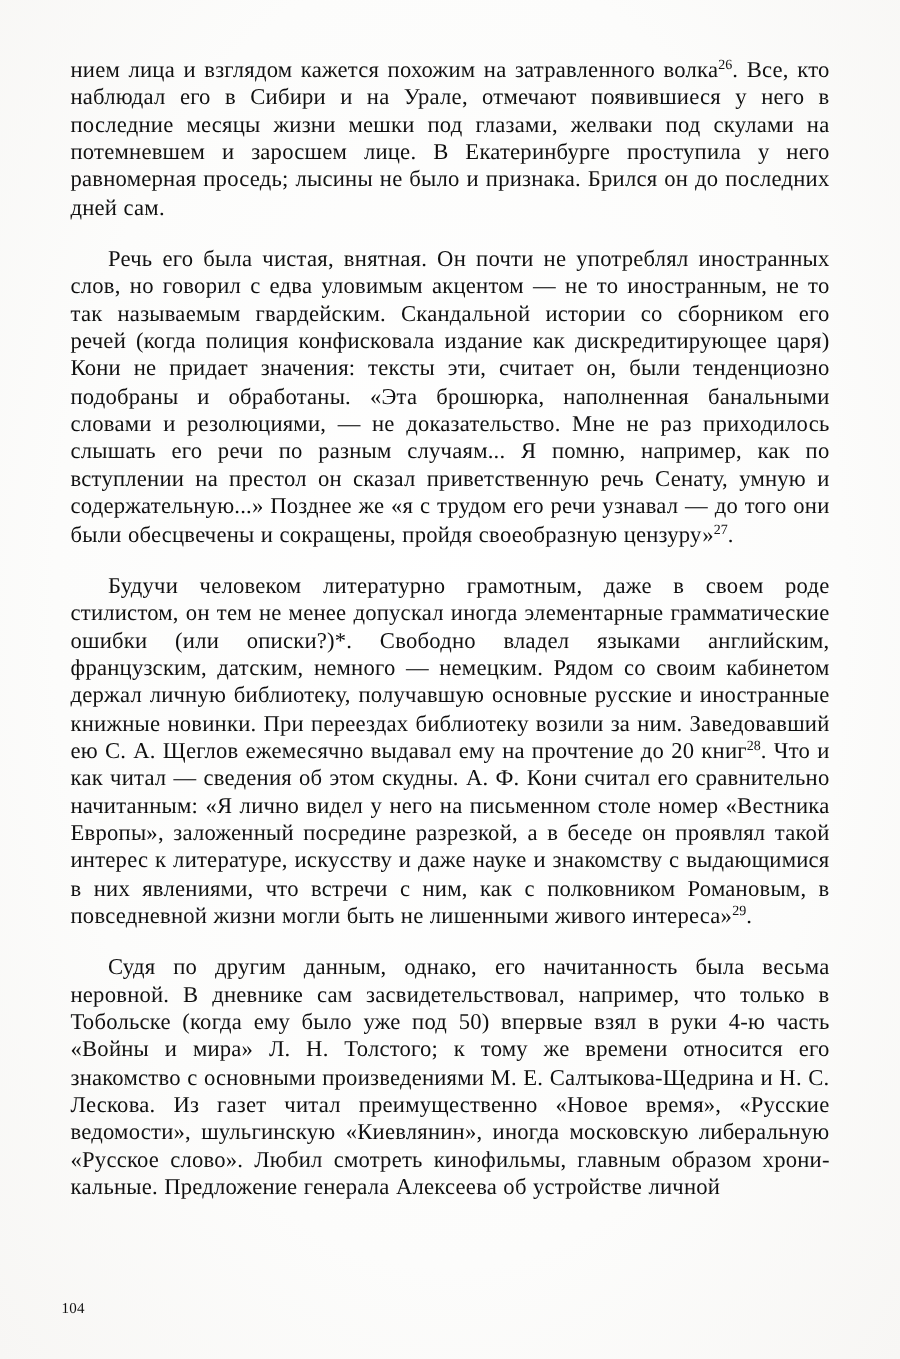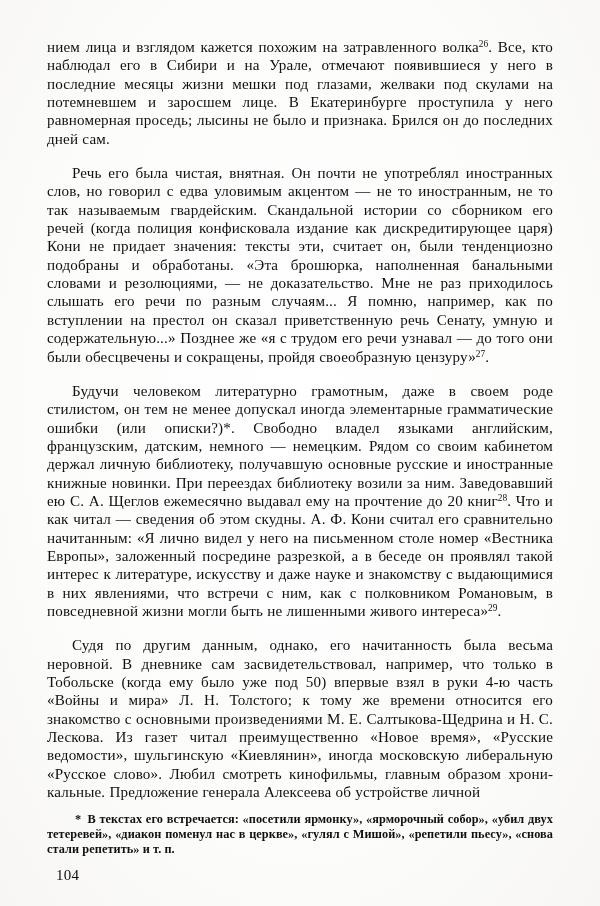--- a/index.html
+++ b/index.html
@@ -90,40 +90,36 @@
 
   .footnote-marker {
     font-weight: 600;
   }
 
   
   .page-number {
     position: absolute;
     left: 41px;
     top: 868px;
-    font-size: 15px;
+    font-size: 10px;
     line-height: 1;
     letter-spacing: 0.02em;
     z-index: 1;
-    margin-left: 15px;
   }
 </style>
 </head>
 <body>
 
 <div class="page">
 
   <div class="text-column">
 
     <p class="body-text">нием лица и взглядом кажется похожим на затравленного вол­ка<sup>26</sup>. Все, кто наблюдал его в Сибири и на Урале, отмечают появив­шиеся у него в последние месяцы жизни мешки под глазами, желваки под скулами на потемневшем и заросшем лице. В Ека­теринбурге проступила у него равномерная проседь; лысины не было и признака. Брился он до последних дней сам.</p>
     <p class="body-text indent">Речь его была чистая, внятная. Он почти не употреблял иностранных слов, но говорил с едва уловимым акцентом — не то иностранным, не то так называемым гвардейским. Скандаль­ной истории со сборником его речей (когда полиция конфискова­ла издание как дискредитирующее царя) Кони не придает зна­чения: тексты эти, считает он, были тенденциозно подобраны и обработаны. «Эта брошюрка, наполненная банальными словами и резолюциями, — не доказательство. Мне не раз приходилось слышать его речи по разным случаям... Я помню, например, как по вступлении на престол он сказал приветственную речь Сенату, умную и содержательную...» Позднее же «я с трудом его речи узнавал — до того они были обесцвечены и сокращены, пройдя своеобразную цензуру»<sup>27</sup>.</p>
     <p class="body-text indent">Будучи человеком литературно грамотным, даже в своем ро­де стилистом, он тем не менее допускал иногда элементарные грамматические ошибки (или описки?)*. Свободно владел язы­ками английским, французским, датским, немного — немецким. Рядом со своим кабинетом держал личную библиотеку, получа­вшую основные русские и иностранные книжные новинки. При переездах библиотеку возили за ним. Заведовавший ею С. А. Щег­лов ежемесячно выдавал ему на прочтение до 20 книг<sup>28</sup>. Что и как читал — сведения об этом скудны. А. Ф. Кони считал его сравнительно начитанным: «Я лично видел у него  на письменном столе номер «Вестника Европы», заложенный посредине разрез­кой, а в беседе он проявлял такой интерес к литературе, искусству и даже науке и знакомству с выдающимися в них явлениями, что встречи с ним, как с полковником Романовым, в повседнев­ной жизни могли быть не лишенными живого интереса»<sup>29</sup>.</p>
     <p class="body-text indent">Судя по другим данным, однако, его начитанность была весь­ма неровной. В дневнике сам засвидетельствовал, например, что только в Тобольске (когда ему было уже под 50) впервые взял в руки 4-ю часть «Войны и мира» Л. Н. Толстого; к тому же вре­мени относится его знакомство с основными произведениями М. Е. Салтыкова-Щедрина и Н. С. Лескова. Из газет читал преимущественно «Новое время», «Русские ведомости», шуль­гинскую «Киевлянин», иногда московскую либеральную «Русское слово». Любил смотреть кинофильмы, главным образом хрони­кальные. Предложение генерала Алексеева об устройстве личной</p>
 
   </div>
 
-  <div class="footnote-block">
-    <p class="footnote-text"><span class="footnote-marker">*</span> В текстах его встречается: «посетили ярмонку», «ярморочный собор», «убил двух тетеревей», «диакон поменул нас в церкве», «гулял с Мишой», «репетили пьесу», «снова стали репетить» и т. п.</p>
-  </div>
 
   <div class="page-number">104</div>
 
 </div>
 
 </body></html>

